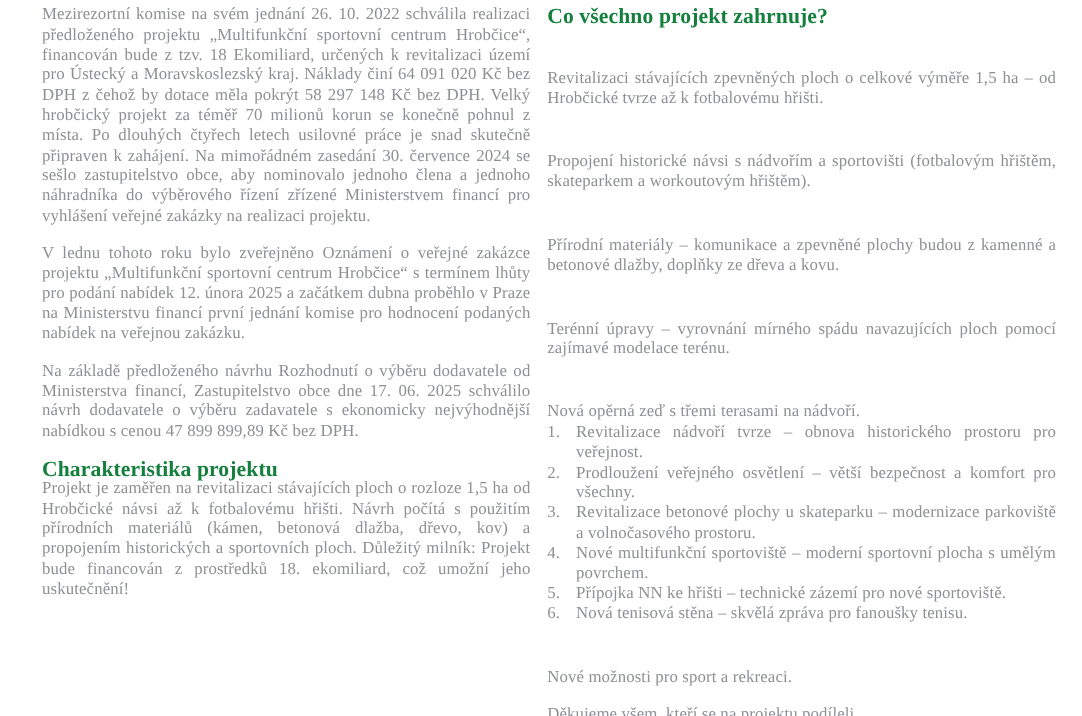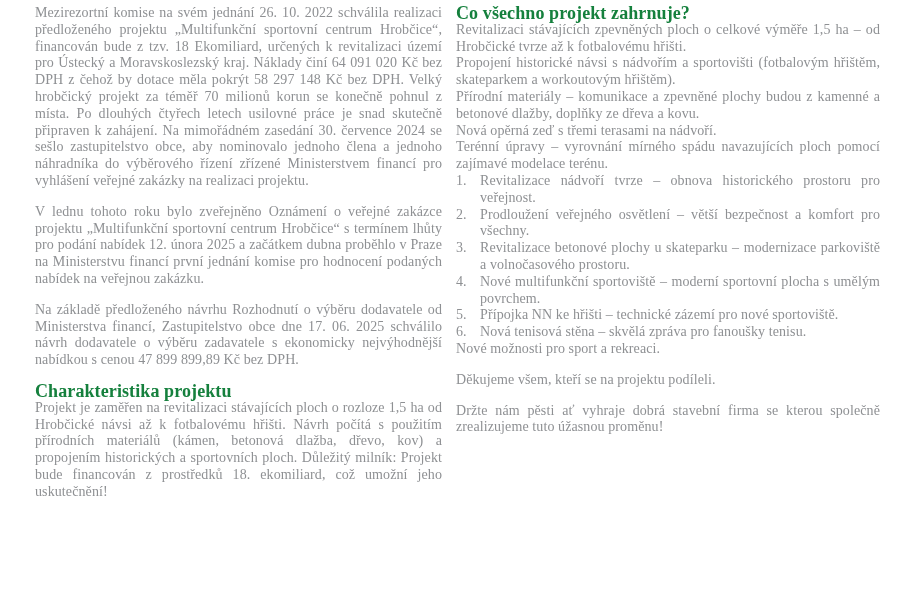--- a/index.html
+++ b/index.html
@@ -30,20 +30,21 @@
 
   .para {
     text-align: justify;
     margin-bottom: 14px;
     hyphens: manual;
     -webkit-hyphens: manual;
   }
   .line {
     text-align: justify;
     hyphens: manual;
+    margin-top: 36px;
     -webkit-hyphens: manual;
   }
   h2.heading {
     font-size: 18px;
     line-height: 16.8px;
     font-weight: bold;
     color: #15803d;
     letter-spacing: 0.1px;
   }
   .mt { margin-top: 14px; }
@@ -77,22 +78,22 @@
     <h2 class="heading">Charakteristika projektu</h2>
     <p class="para">Projekt je zaměřen na revitalizaci stávajících ploch o rozloze 1,5 ha od Hrobčické návsi až k fotbalovému hřišti. Návrh po­čítá s použitím přírodních materiálů (kámen, betonová dlažba, dřevo, kov) a propojením historických a sportovních ploch. Důležitý milník: Projekt bude financován z prostředků 18. eko­miliard, což umožní jeho uskutečnění!</p>
   </div>
 
   <div class="col-right">
 
     <h2 class="heading">Co všechno projekt zahrnuje?</h2>
     <p class="line">Revitalizaci stávajících zpevněných ploch o celkové výměře 1,5 ha – od Hrobčické tvrze až k fotbalovému hřišti.</p>
     <p class="line">Propojení historické návsi s nádvořím a sportovišti (fotbalo­vým hřištěm, skateparkem a workoutovým hřištěm).</p>
     <p class="line">Přírodní materiály – komunikace a zpevněné plochy budou z kamenné a betonové dlažby, doplňky ze dřeva a kovu.</p>
+    <p class="line">Terénní úpravy – vyrovnání mírného spádu navazujících ploch pomocí zajímavé modelace terénu.</p>
     <p class="line">Nová opěrná zeď s třemi terasami na nádvoří.</p>
-    <p class="line">Terénní úpravy – vyrovnání mírného spádu navazujících ploch pomocí zajímavé modelace terénu.</p>
 
     <ol class="parts">
       <li class="part">
         <span class="part-num">1.</span>
         <span class="part-text">Revitalizace nádvoří tvrze – obnova historického prostoru pro veřejnost.</span>
       </li>
       <li class="part">
         <span class="part-num">2.</span>
         <span class="part-text">Prodloužení veřejného osvětlení – větší bezpečnost a komfort pro všechny.</span>
       </li>

